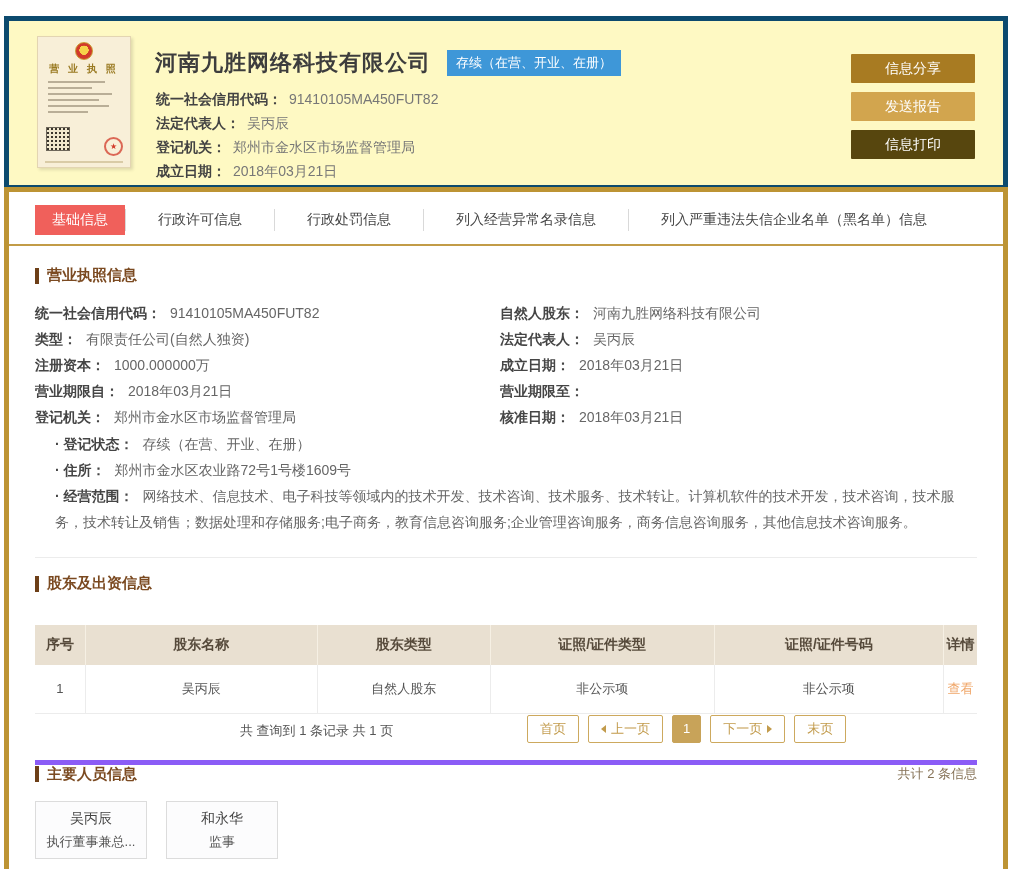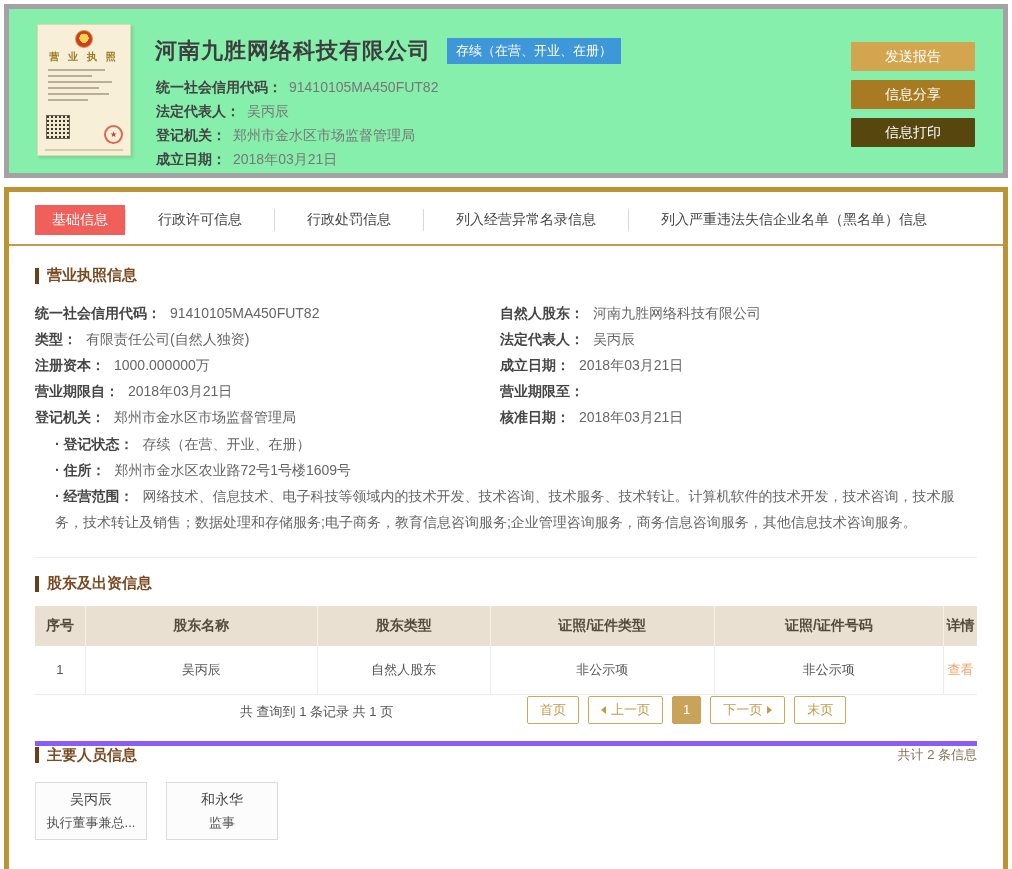--- a/index.html
+++ b/index.html
@@ -1,22 +1,22 @@
 <!DOCTYPE html>
 <html><head>
 <meta charset="utf-8">
 <style>
   * { margin:0; padding:0; box-sizing:border-box; }
   html,body { background:#fff; }
   body { font-family:"Liberation Sans","DejaVu Sans",sans-serif; }
   .page { position:relative; width:1012px; height:869px; background:#fff; overflow:hidden; }
 
   
-  .header-box { position:absolute; left:4px; top:4px; width:1004px; height:174px;
-    border:5px solid #a3a3a3; background:#86efac; }
+  .header-box { position:absolute; left:4px; top:16px; width:1004px; height:174px;
+    border:5px solid #0c4a6e; background:#fef9c3; }
 
   
   .license-thumb { position:absolute; left:28px; top:15px; width:94px; height:132px;
     background:#f8efd8; border:1px solid #e3d5b2; box-shadow:2px 2px 3px rgba(0,0,0,.12); }
   .emblem { width:18px; height:18px; margin:5px auto 2px; border-radius:50%;
     background:radial-gradient(circle at 50% 45%, #f6d44a 0 38%, #d23a2a 40% 100%);
     border:1px solid #c89c30; }
   .lic-title { text-align:center; font-size:10px; font-weight:bold; color:#9a7a22; letter-spacing:3px; white-space:nowrap; }
   .lic-lines { margin-top:5px; }
   .lic-lines i { display:block; height:2px; background:#b9ae97; margin:4px 10px 0 10px; }
@@ -71,21 +71,21 @@
   .bfield { height:26px; line-height:26px; font-size:14px; white-space:nowrap; }
   .blabel { font-weight:bold; color:#454545; }
   .bvalue { color:#666; margin-left:9px; }
   .full-rows { margin-top:1px; }
   .frow { font-size:14px; line-height:26px; color:#666;margin-left:20px; }
   .frow .blabel { font-weight:bold; }
 
   .divider { border-top:1px solid #ececec; margin-top:22px; }
 
   .sec-shareholders { margin-top:16px; }
-  .sh-table { width:100%; border-collapse:collapse; margin-top:13px; table-layout:fixed; }
+  .sh-table { width:100%; border-collapse:collapse; margin-top:32px; table-layout:fixed; }
   .sh-table th { background:#e9e0d1; color:#564a3b; font-size:14px; font-weight:bold;
     height:40px; border-right:1px solid #f6f0e4; }
   .sh-table th:last-child { border-right:none; }
   .sh-table td { height:48px; text-align:center; font-size:13px; color:#555;
     border:1px solid #ececec; border-top:none; background:#fff; }
   .sh-table td:first-child { border-left:none; } .sh-table td:last-child { border-right:none; }
   .col-idx { width:50px; } .col-name { width:230px; } .col-type { width:172px; }
   .col-cert { width:222px; } .col-certno { width:228px; } .col-detail { width:33px; }
   .view-link { color:#f0a76a; cursor:pointer; text-decoration:none; }
 
@@ -145,22 +145,22 @@
       </div>
       <div class="hfield">
         <span class="hlabel">登记机关：</span><span class="hvalue">郑州市金水区市场监督管理局</span>
       </div>
       <div class="hfield">
         <span class="hlabel">成立日期：</span><span class="hvalue">2018年03月21日</span>
       </div>
     </div>
 
     <div class="header-buttons">
+      <button class="hbtn share">信息分享</button>
       <button class="hbtn send">发送报告</button>
-      <button class="hbtn share">信息分享</button>
       <button class="hbtn print">信息打印</button>
     </div>
   </div>
 
   <div class="main-box">
 
     <div class="tabbar">
       <span class="tab active">基础信息</span>
       <span class="tab-divider"></span>
       <span class="tab">行政许可信息</span>

